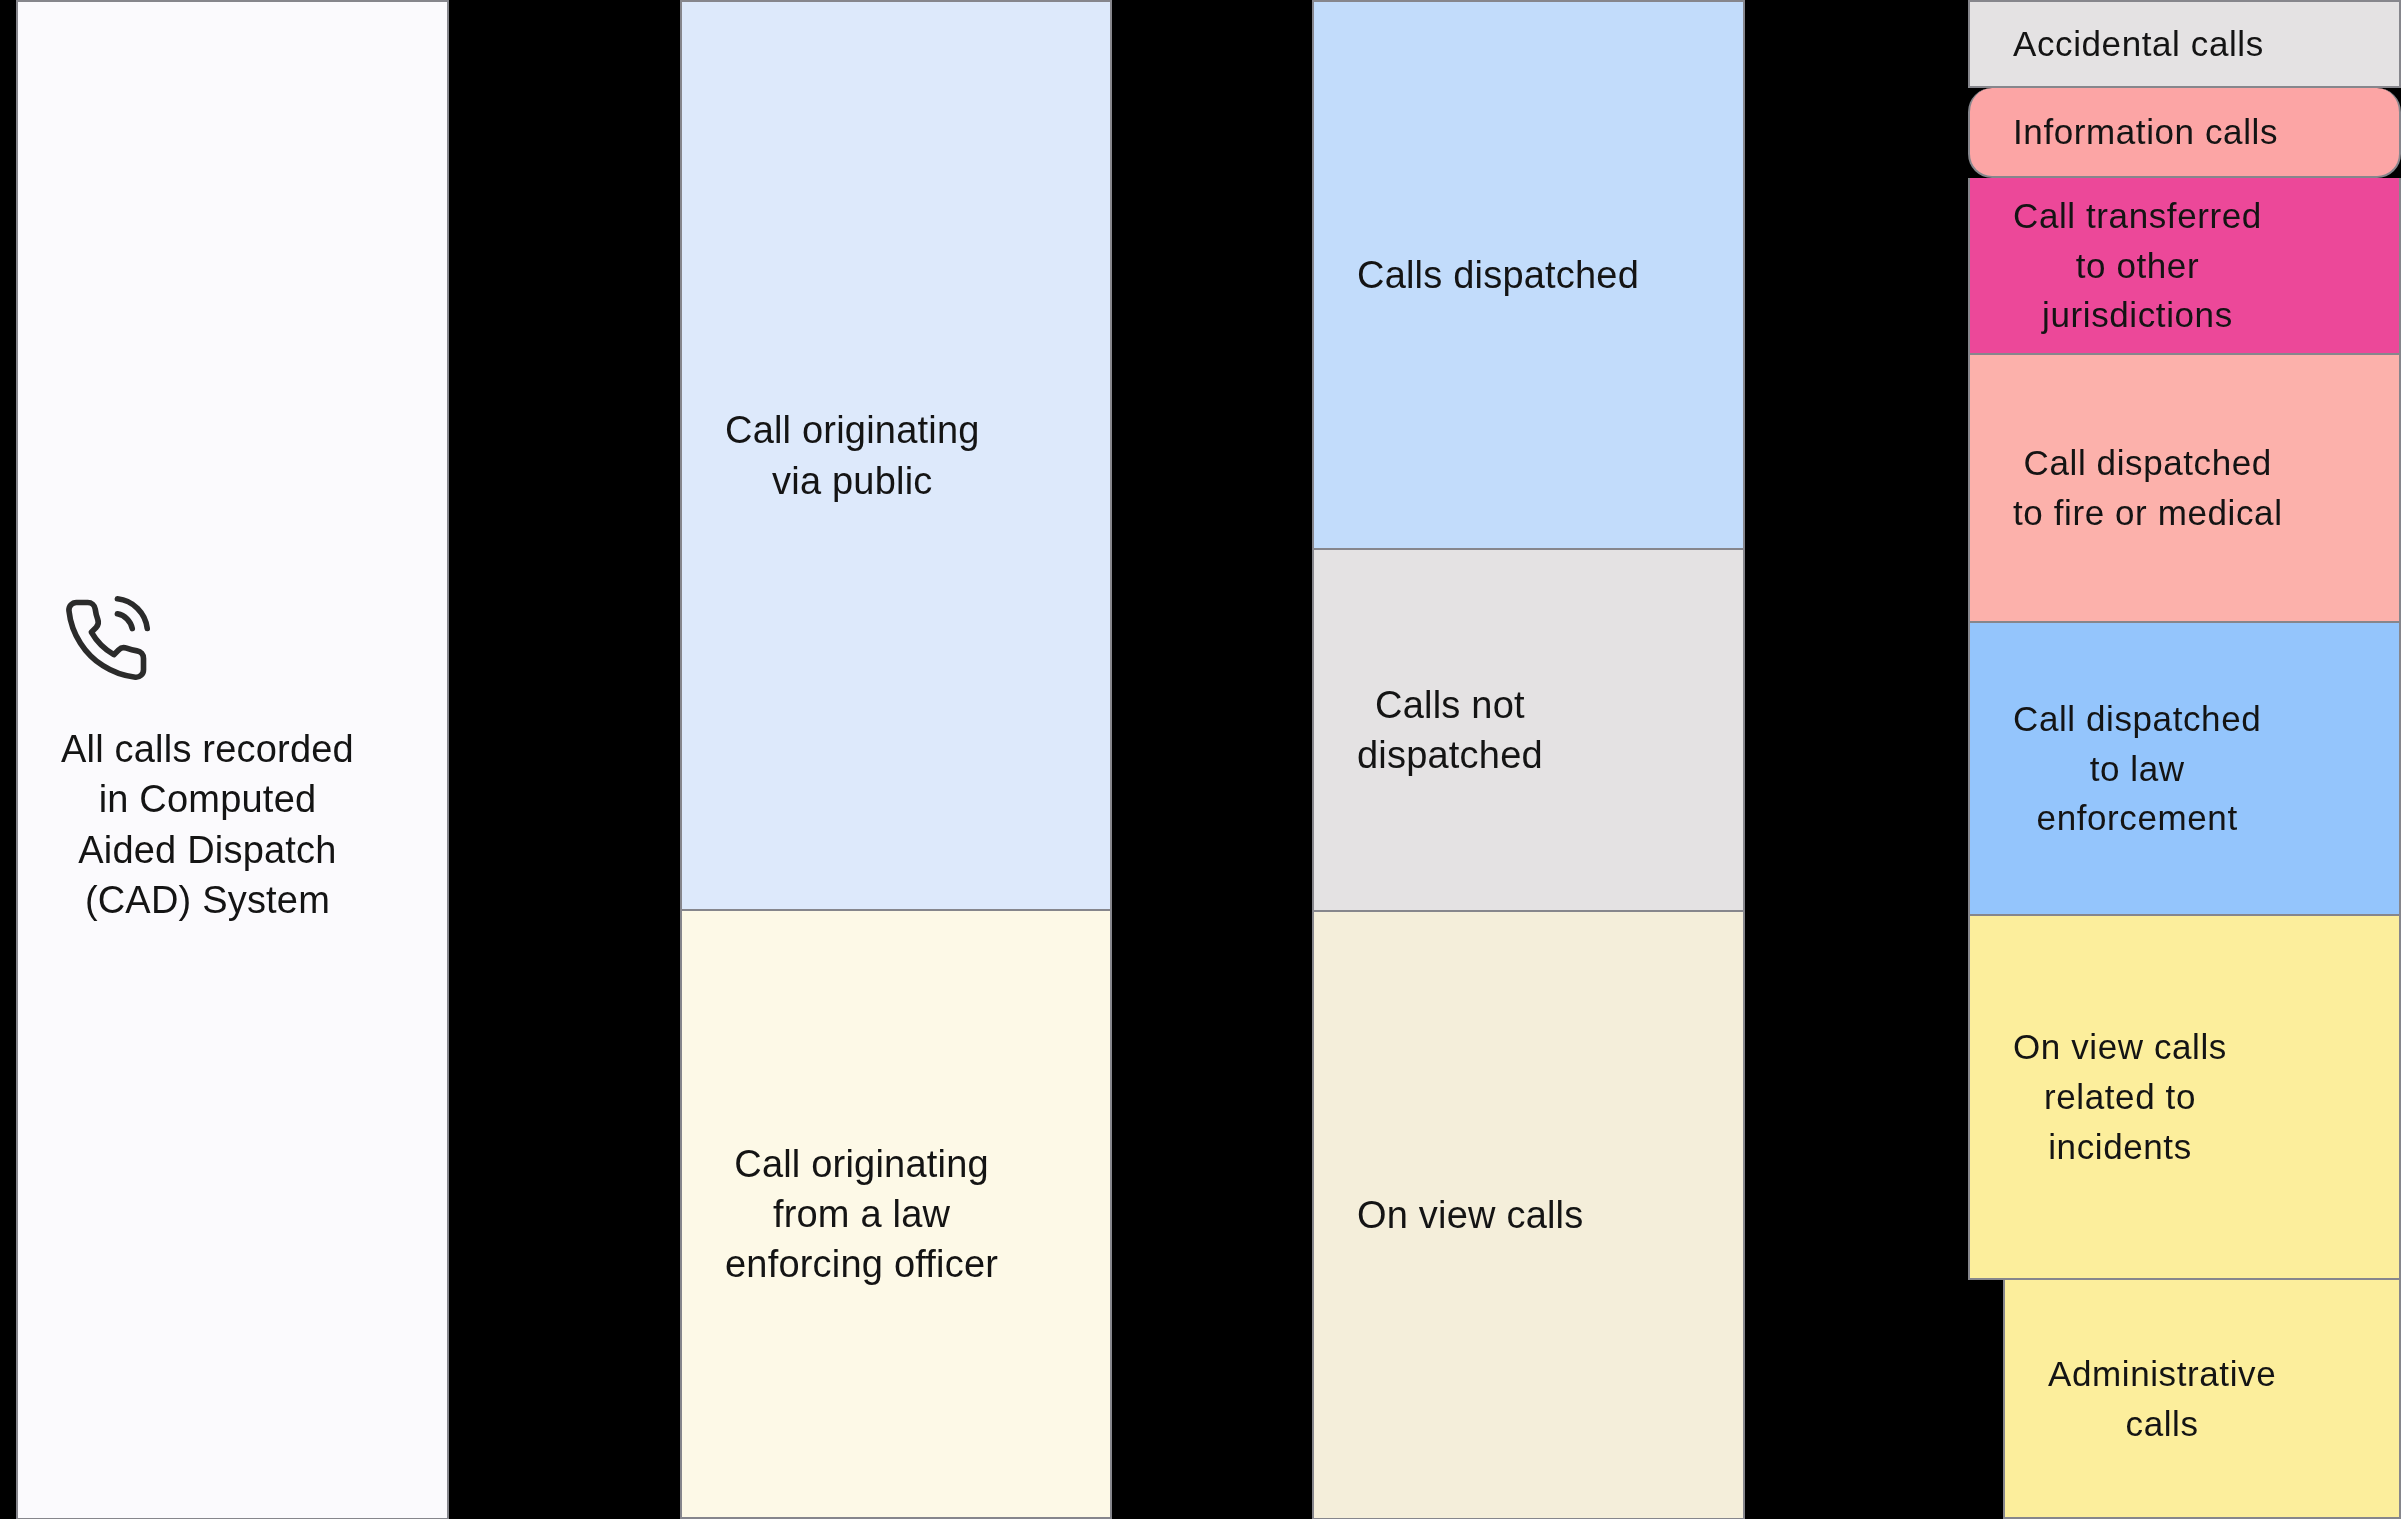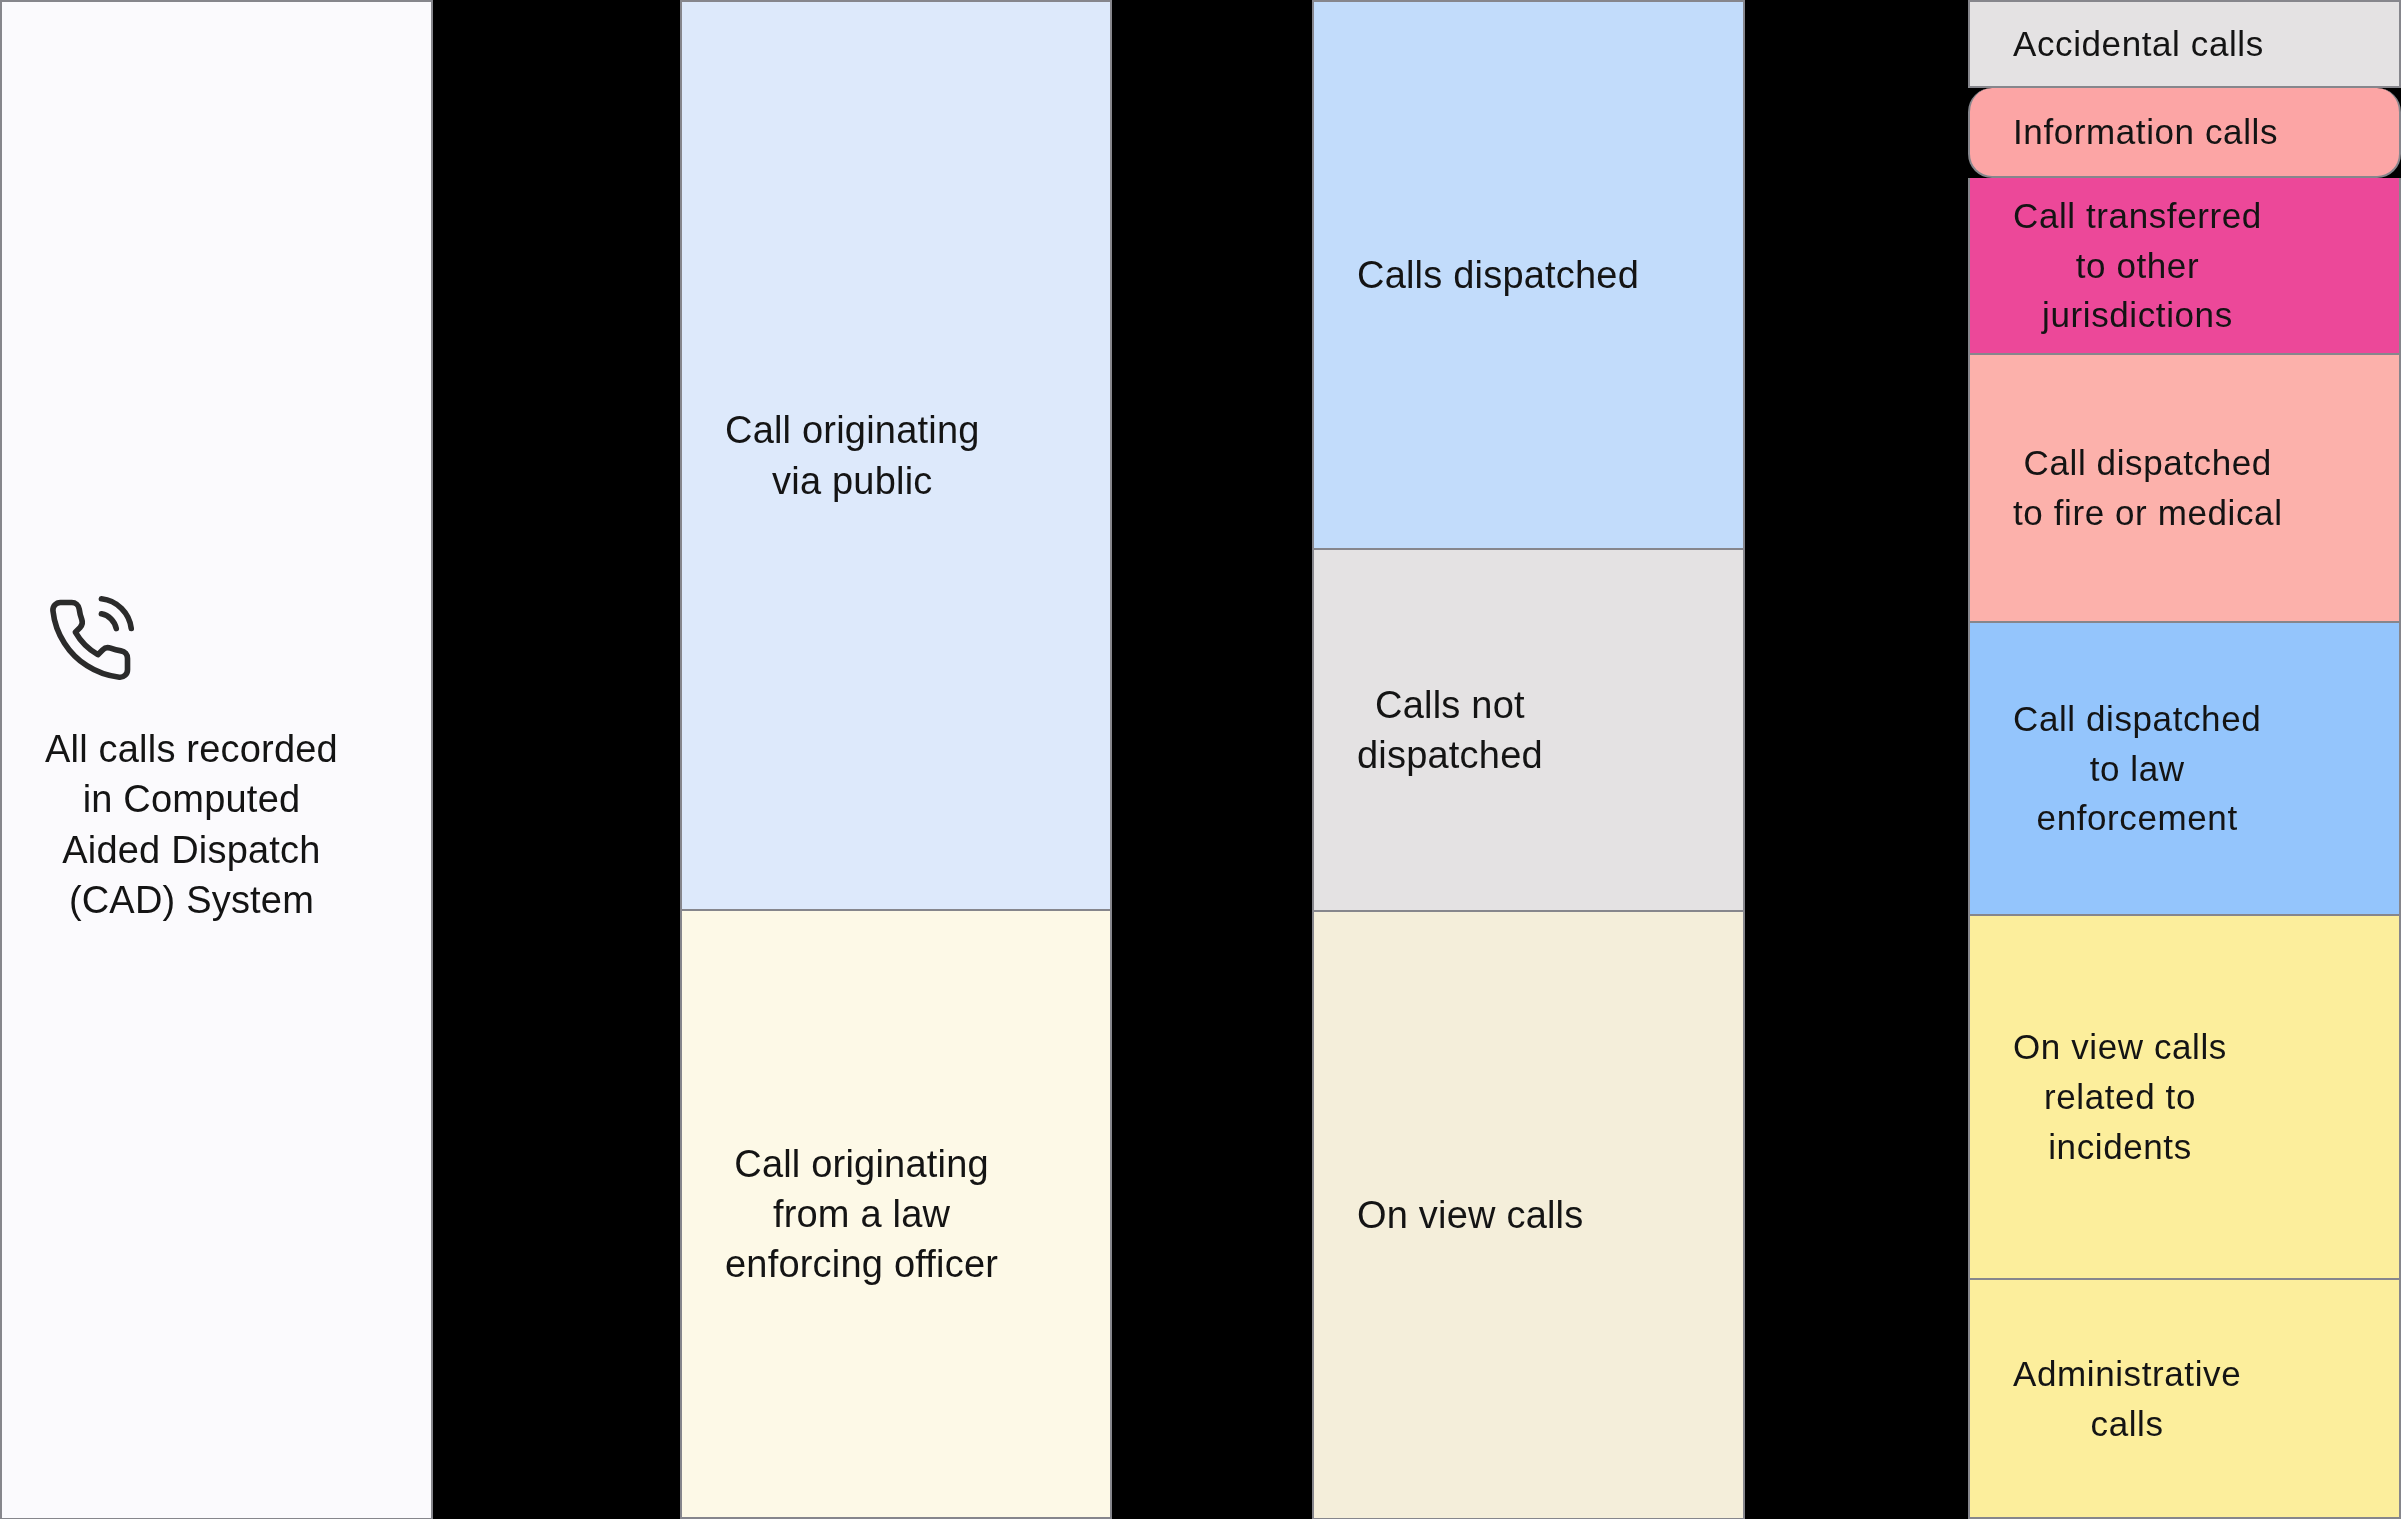--- a/index.html
+++ b/index.html
@@ -4,21 +4,21 @@
 <style>
   html,body{margin:0;padding:0;background:#000;}
   .canvas{
     position:relative;
     width:2401px;height:1520px;
     background:#000000;
     overflow:hidden;
     font-family:"Liberation Sans", sans-serif;
   }
   .col{position:absolute;top:0;height:1520px;text-align:center;}
-  .col-1{left:0;width:433px;}
+  .col-1{left:16px;width:433px;}
   .col-2{left:680px;width:432px;}
   .col-3{left:1312px;width:433px;}
   .col-4{left:1968px;width:433px;}
 
   .box{
     box-sizing:border-box;
     border:2.1px solid #86868c;
     display:flex;
     align-items:center;
     padding:0 32px 0 43px;
@@ -124,20 +124,20 @@
     <div class="box c4-b5" style="background: rgb(148, 197, 252);">
       <div class="label">Call dispatched
 to law
 enforcement</div>
     </div>
     <div class="box c4-b6" style="background: rgb(252, 238, 156);">
       <div class="label">On view calls
 related to
 incidents</div>
     </div>
-    <div class="box c4-b7" style="background: rgb(252, 238, 156);">
+    <div class="box c4-b7" style="background: rgb(252, 238, 156); margin-left: 35px;">
       <div class="label">Administrative
 calls</div>
     </div>
   </div>
 
 </div>
 
 
 </body></html>

